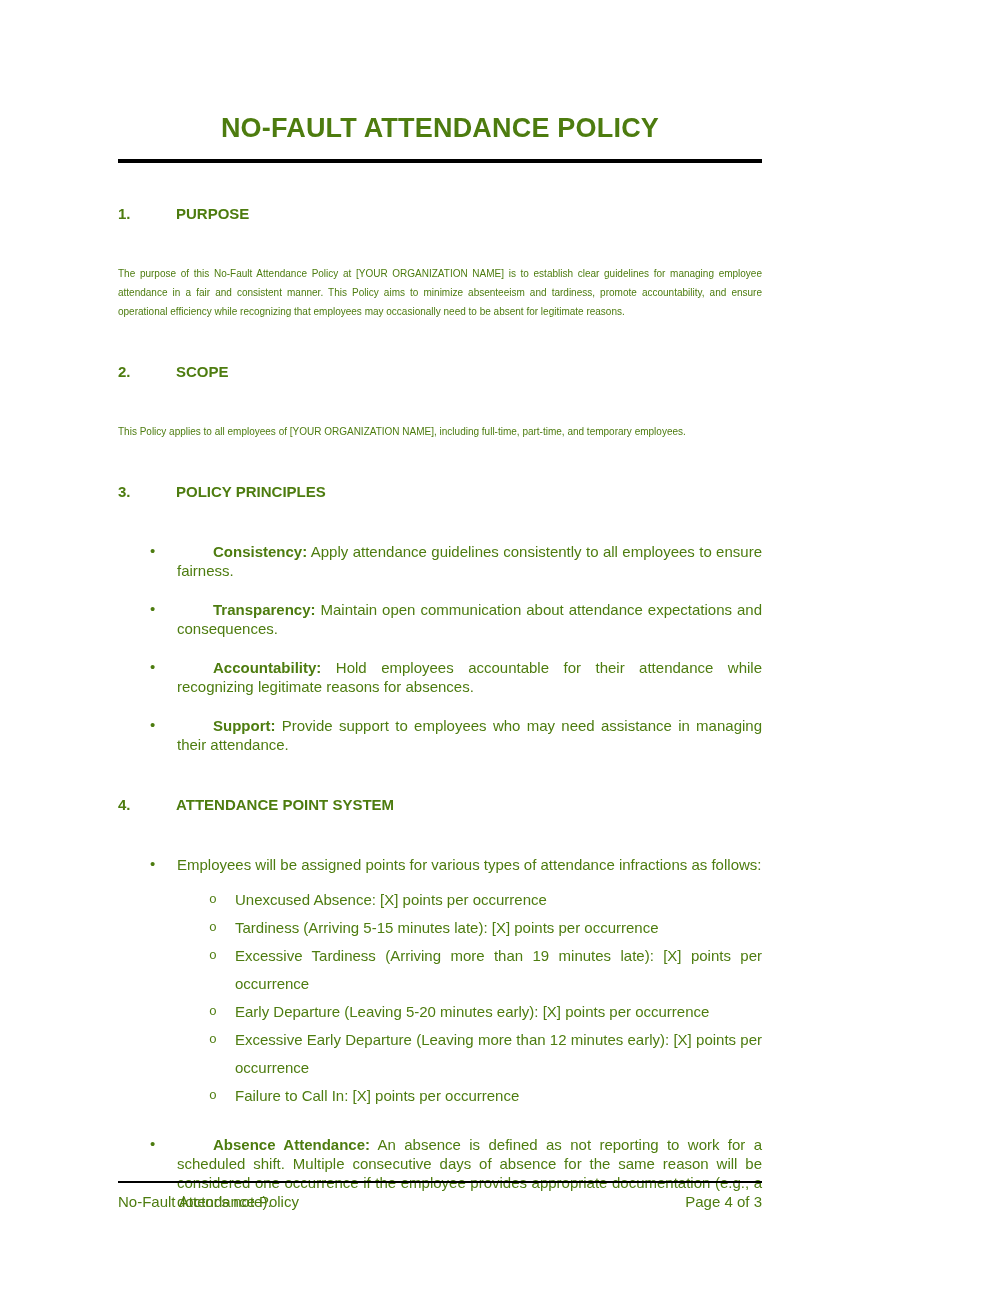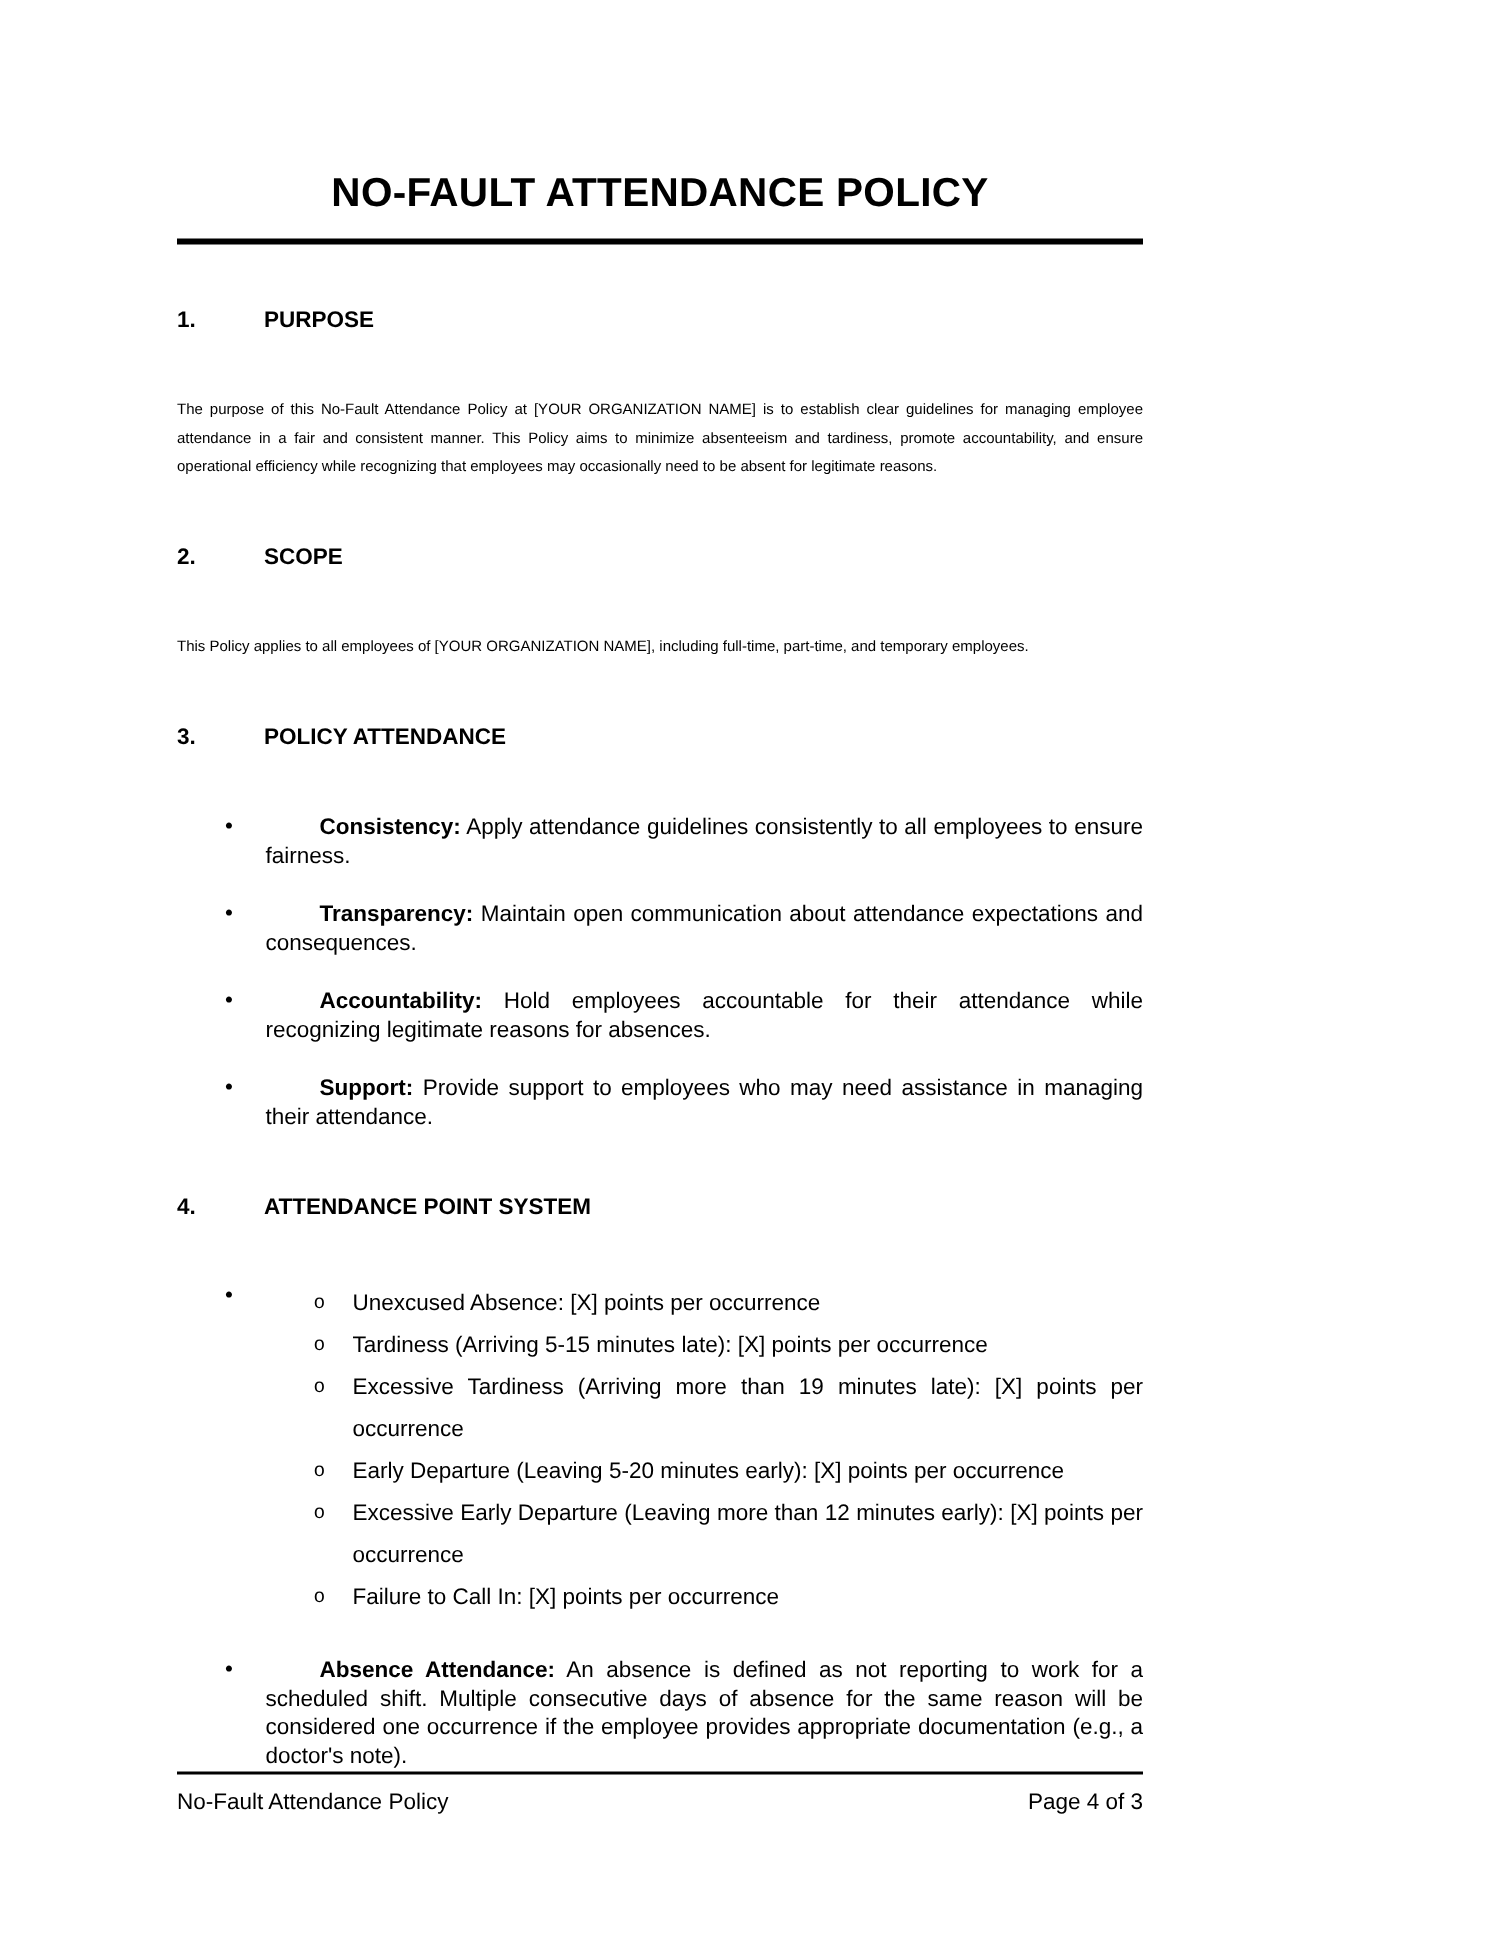--- a/index.html
+++ b/index.html
@@ -1,21 +1,21 @@
 <!DOCTYPE html>
 <html><head>
 <meta charset="utf-8">
 <style>
   html, body { margin: 0; padding: 0; background: #ffffff; }
   .page {
     position: relative;
     width: 880px;
     height: 1290px;
     background: #ffffff;
-    color: #000000;
+    color: #4d7c0f;
     font-family: "Liberation Sans", sans-serif;
     overflow: hidden;
     box-sizing: border-box;
   }
   .content { padding: 112px 118px 0 118px; }
 
   .doc-title {
     margin: 0;
     text-align: center;
     font-size: 27px;
@@ -116,21 +116,21 @@
       <div class="sec-heading">
         <span class="sec-num">2.</span>
         <span class="sec-title">SCOPE</span>
       </div>
       <p class="body-par">This Policy applies to all employees of [YOUR ORGANIZATION NAME], including full-time, part-time, and temporary employees.</p>
     </div>
 
     <div class="section">
       <div class="sec-heading">
         <span class="sec-num">3.</span>
-        <span class="sec-title">POLICY ATTENDANCE</span>
+        <span class="sec-title">POLICY PRINCIPLES</span>
       </div>
       <ul class="bullets">
         <li class="b-item">
           <span class="b-marker">•</span><span class="b-lead">Consistency:</span><span> Apply attendance guidelines consistently to all employees to ensure fairness.</span>
         </li>
         <li class="b-item">
           <span class="b-marker">•</span><span class="b-lead">Transparency:</span><span> Maintain open communication about attendance expectations and consequences.</span>
         </li>
         <li class="b-item">
           <span class="b-marker">•</span><span class="b-lead">Accountability:</span><span> Hold employees accountable for their attendance while recognizing legitimate reasons for absences.</span>
@@ -141,21 +141,21 @@
       </ul>
     </div>
 
     <div class="section">
       <div class="sec-heading">
         <span class="sec-num">4.</span>
         <span class="sec-title">ATTENDANCE POINT SYSTEM</span>
       </div>
       <ul class="bullets">
         <li class="b-item">
-          <span class="b-marker">•</span>
+          <span class="b-marker">•</span><span>Employees will be assigned points for various types of attendance infractions as follows:</span>
           <ul class="sub-bullets">
             <li class="sub-item">
               <span class="sub-marker">o</span><span>Unexcused Absence: [X] points per occurrence</span>
             </li>
             <li class="sub-item">
               <span class="sub-marker">o</span><span>Tardiness (Arriving 5-15 minutes late): [X] points per occurrence</span>
             </li>
             <li class="sub-item">
               <span class="sub-marker">o</span><span>Excessive Tardiness (Arriving more than 19 minutes late): [X] points per occurrence</span>
             </li>

